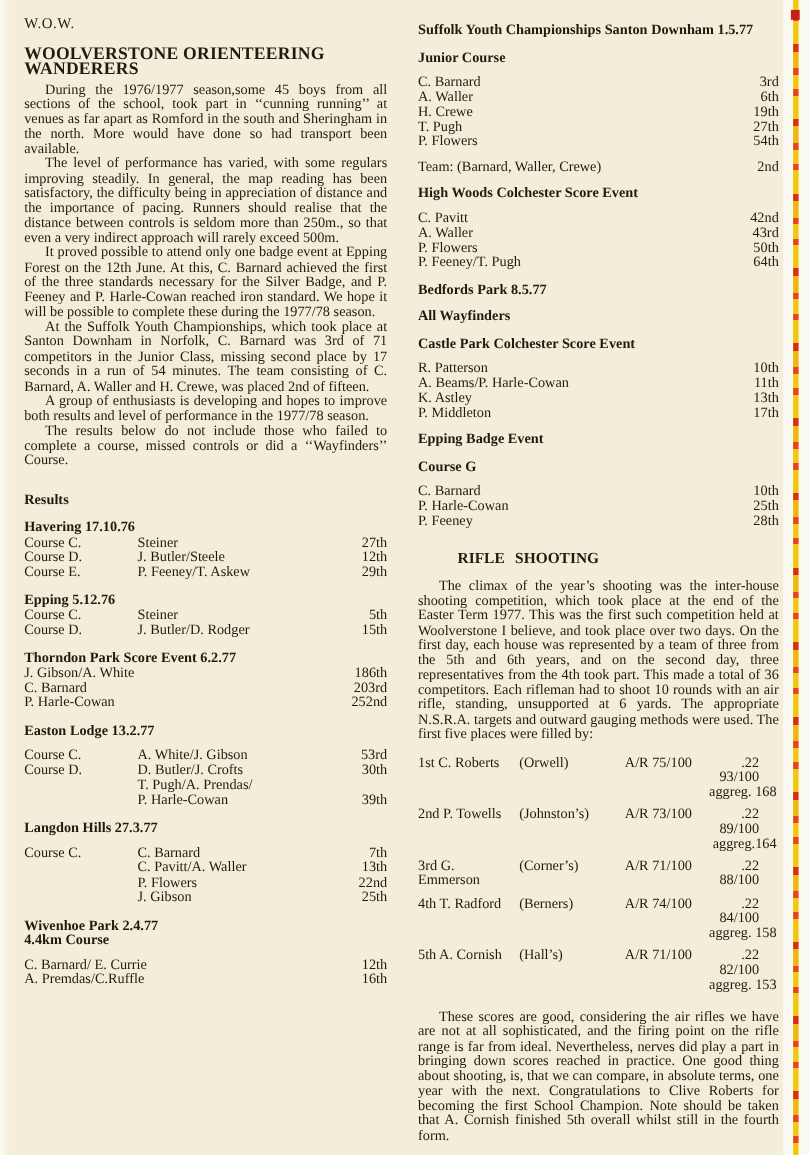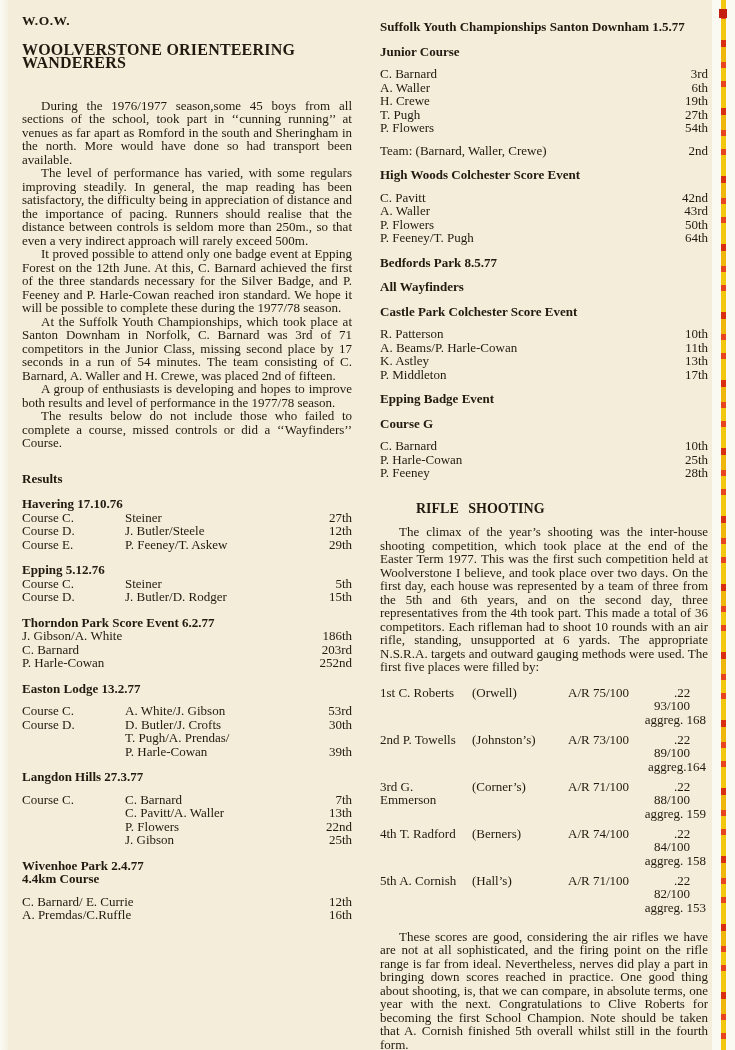--- a/index.html
+++ b/index.html
@@ -19,24 +19,24 @@
   .edge-white{position:absolute;left:712px;top:0;width:23px;height:1050px;background:#fbfaf2;}
   .edge-stripe{position:absolute;left:721px;top:0;width:5px;height:1050px;
     background:repeating-linear-gradient(180deg,
       #f2c70d 0px,#f2c70d 13px,#e8441f 13px,#e8441f 19px,
       #f2c70d 19px,#f2c70d 40px,#d92e12 40px,#d92e12 47px,
       #efb60b 47px,#efb60b 62px,#e8441f 62px,#e8441f 68px);}
   .edge-blob{position:absolute;left:719px;top:9px;width:8px;height:9px;background:#c41f10;}
 
   .col-left{position:absolute;left:22px;top:14px;width:330px;}
   .col-right{position:absolute;left:380px;top:20px;width:328px;}
-  .abbr{font-weight:bold;font-size:13.5px;letter-spacing:.5px;}
+  .abbr{font-weight:normal;font-size:13.5px;letter-spacing:.5px;}
   .main-title{font-weight:bold;font-size:16px;letter-spacing:.2px;margin-top:15px;}
   p.body{margin:0;text-align:justify;text-indent:19px;}
-  p.first{margin-top:29px;}
+  p.first{margin-top:4px;}
 
   .results-label{font-weight:bold;margin-top:22px;}
   .event{margin-top:12px;}
   .event-head{font-weight:bold;}
   .rows.gap{margin-top:9px;}
   .r3{display:flex;}
   .r3 .c{flex:none;width:103px;}
   .r3 .n{flex:1;}
   .r2{display:flex;}
   .r2 .n{flex:1;}
@@ -318,21 +318,20 @@
         </div>
         <div class="aggreg">aggreg.164</div>
       </div>
       <div class="rifle-entry">
         <div class="rline">
           <span class="place">3rd G. Emmerson</span>
           <span class="house">(Corner’s)</span>
           <span class="ar">A/R 71/100</span>
           <span class="c22">.22 88/100</span>
         </div>
-        <div class="aggreg">aggreg. 159</div>
       </div>
       <div class="rifle-entry">
         <div class="rline">
           <span class="place">4th T. Radford</span>
           <span class="house">(Berners)</span>
           <span class="ar">A/R 74/100</span>
           <span class="c22">.22 84/100</span>
         </div>
         <div class="aggreg">aggreg. 158</div>
       </div>

